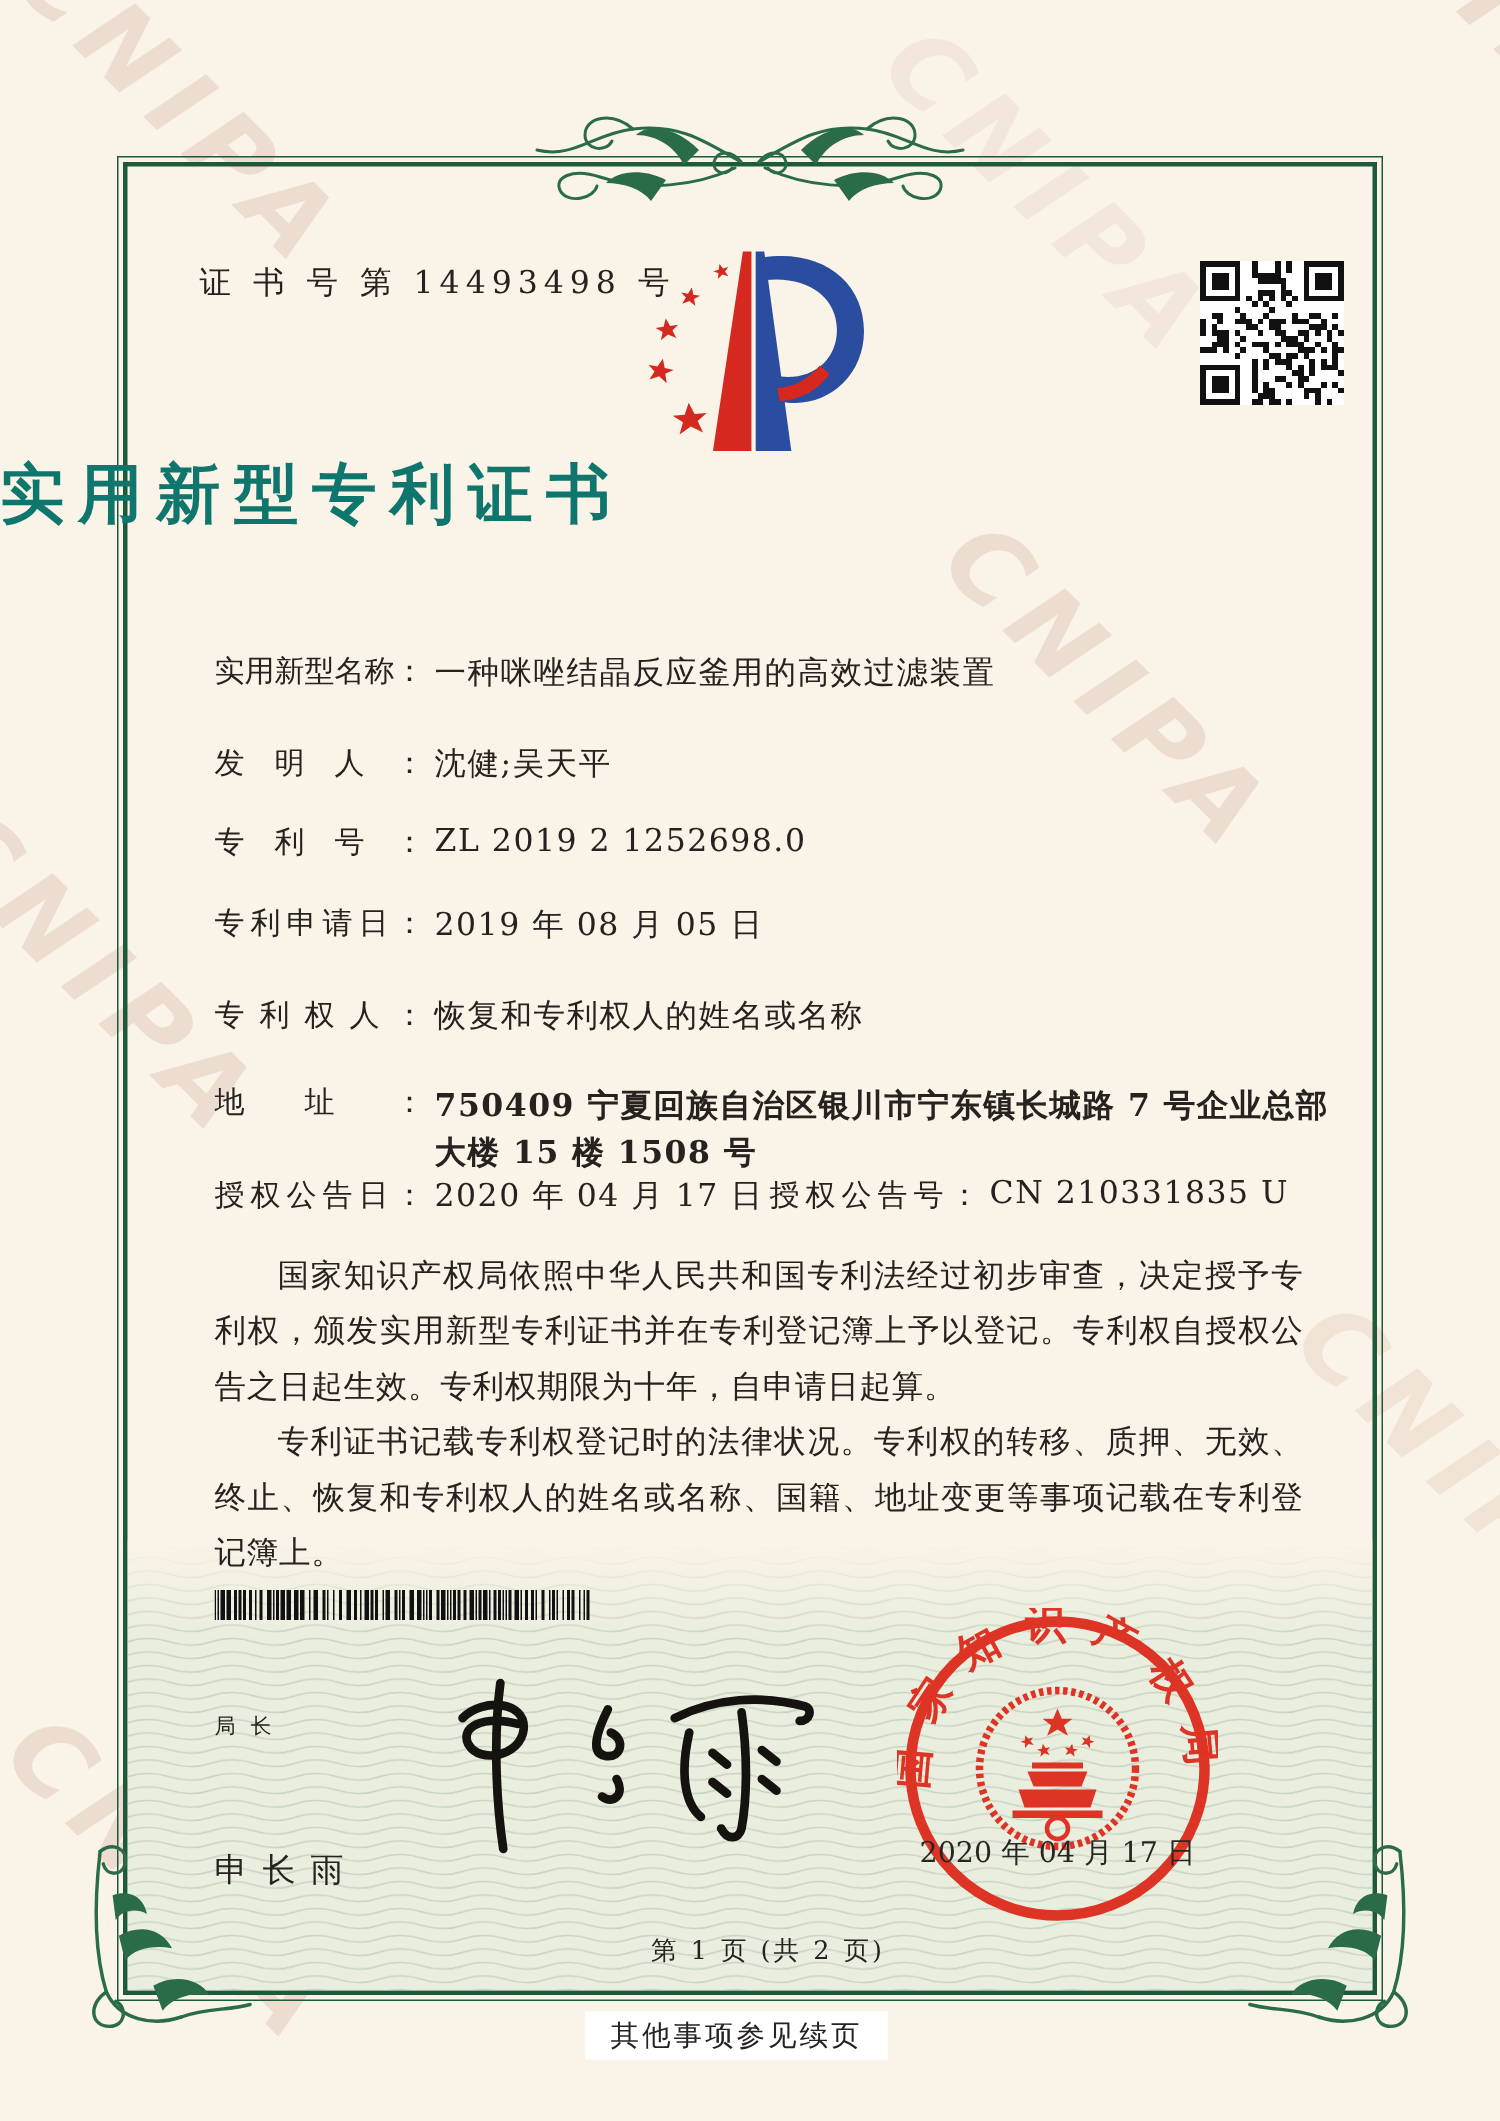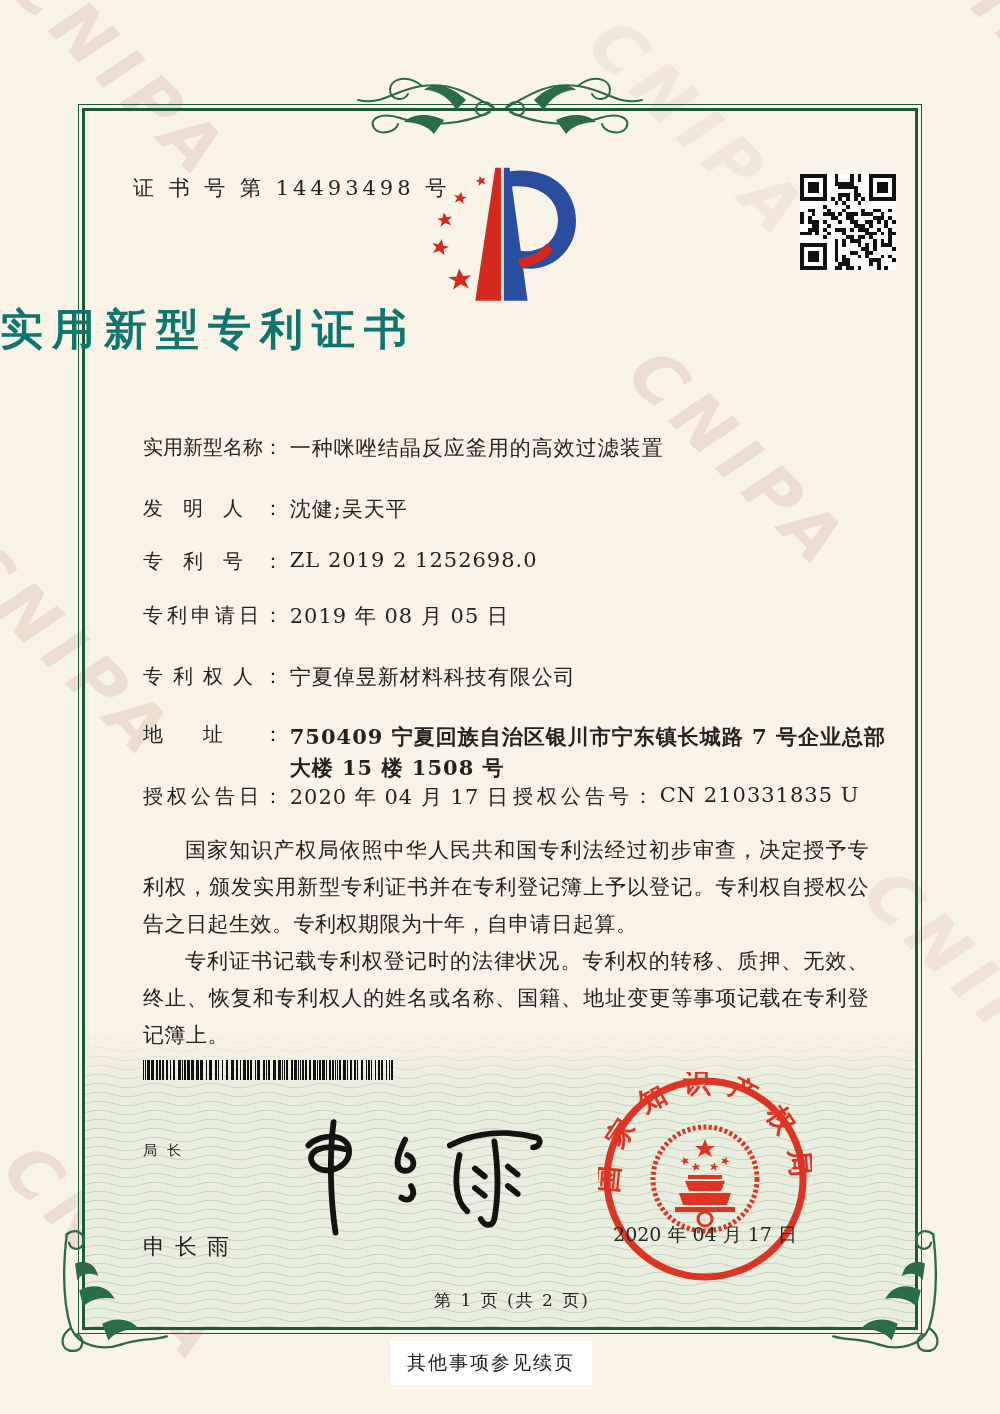--- a/index.html
+++ b/index.html
@@ -29,21 +29,21 @@
   .frow .pair2{position:absolute;left:370px;top:0;}
   .paras{position:absolute;left:143px;top:832px;width:726px;font-size:21px;
          line-height:37px;text-align:justify;letter-spacing:.5px;}
   .paras p{margin:0;text-indent:2em;}
   .barcode{position:absolute;left:143px;top:1060px;}
   .sig-title{position:absolute;left:143px;top:1142px;font-size:14px;letter-spacing:10px;}
   .sig-name{position:absolute;left:143px;top:1192px;font-size:22px;letter-spacing:10px;margin-top:40px;}
   .signature{position:absolute;left:258px;top:1100px;}
   .seal{position:absolute;left:598px;top:1072px;opacity:.93;}
   .page-num{position:absolute;left:0;top:1289px;width:960px;text-align:center;font-size:17px;letter-spacing:2px;margin-left:32px;}
-  .bottom-note{position:absolute;z-index:3;left:390px;top:1341px;width:186px;height:44px;
+  .bottom-note{position:absolute;z-index:3;left:390px;top:1341px;width:186px;height:32px;
                background:#fff;display:flex;align-items:center;justify-content:center;
                font-size:19px;letter-spacing:2px;padding:0 8px;}
   .ornament{position:absolute;z-index:4;pointer-events:none;}
 </style>
 </head>
 <body>
 
 <div class="page">
 
   <span class="wm" style="left:-20px;top:30px">CNIPA</span>
@@ -317,21 +317,21 @@
     <div class="frow" style="top:548px">
       <span class="flabel">专利号：</span>
       <span class="fvalue">ZL 2019 2 1252698.0</span>
     </div>
     <div class="frow" style="top:602px">
       <span class="flabel">专利申请日：</span>
       <span class="fvalue">2019 年 08 月 05 日</span>
     </div>
     <div class="frow" style="top:663px">
       <span class="flabel">专利权人：</span>
-      <span class="fvalue">宁夏倬昱新材料科技有限公司</span>
+      <span class="fvalue">恢复和专利权人的姓名或名称</span>
     </div>
     <div class="frow" style="top:721px">
       <span class="flabel">地址：</span>
       <span class="fvalue wrap">750409 宁夏回族自治区银川市宁东镇长城路 7 号企业总部大楼 15 楼 1508 号</span>
     </div>
     <div class="frow" style="top:783px">
       <span class="flabel">授权公告日：</span>
       <span class="fvalue">2020 年 04 月 17 日</span>
       <span class="pair2">
         <span class="flabel">授权公告号：</span>

